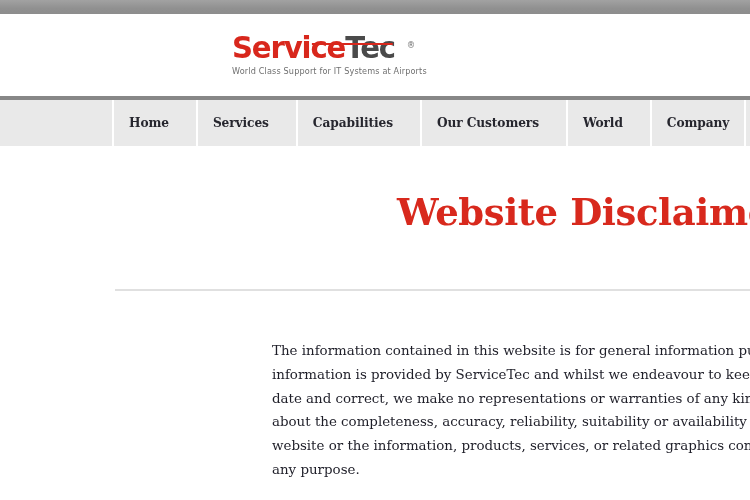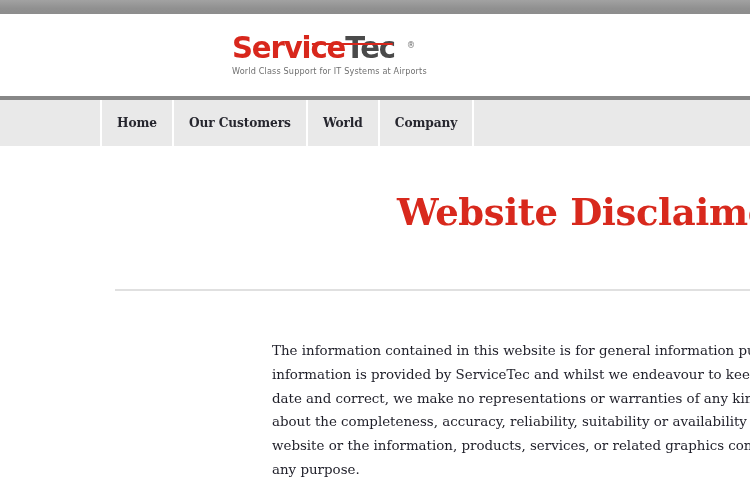--- a/index.html
+++ b/index.html
@@ -103,20 +103,21 @@
     justify-content: center;
     padding: 0 15px;
     border-left: 2px solid #ffffff;
     font-family: "DejaVu Serif", serif;
     font-weight: bold;
     font-size: 12.2px;
     color: #26262e;
     white-space: nowrap;
     cursor: pointer;
     letter-spacing: -0.1px;
+    margin-left: 12px;
   }
   .nav-item:last-of-type {
     border-right: 2px solid #ffffff;
   }
 
   
   .content {
     position: absolute;
     top: 146px; left: 0;
     width: 750px;
@@ -175,20 +176,22 @@
       <span class="logo-swoosh"></span>
     </div>
     <div class="logo-tagline">World Class Support for IT Systems at Airports</div>
   </div>
 
 </div>
 
 <div class="nav">
   <div class="nav-spacer"></div>
   <div class="nav-item">Home</div>
+  <div class="nav-item">Services</div>
+  <div class="nav-item">Capabilities</div>
   <div class="nav-item">Our Customers</div>
   <div class="nav-item">World</div>
   <div class="nav-item">Company</div>
 
 </div>
 
 <div class="content">
 
   <div class="page-title">Website Disclaimer</div>
 

